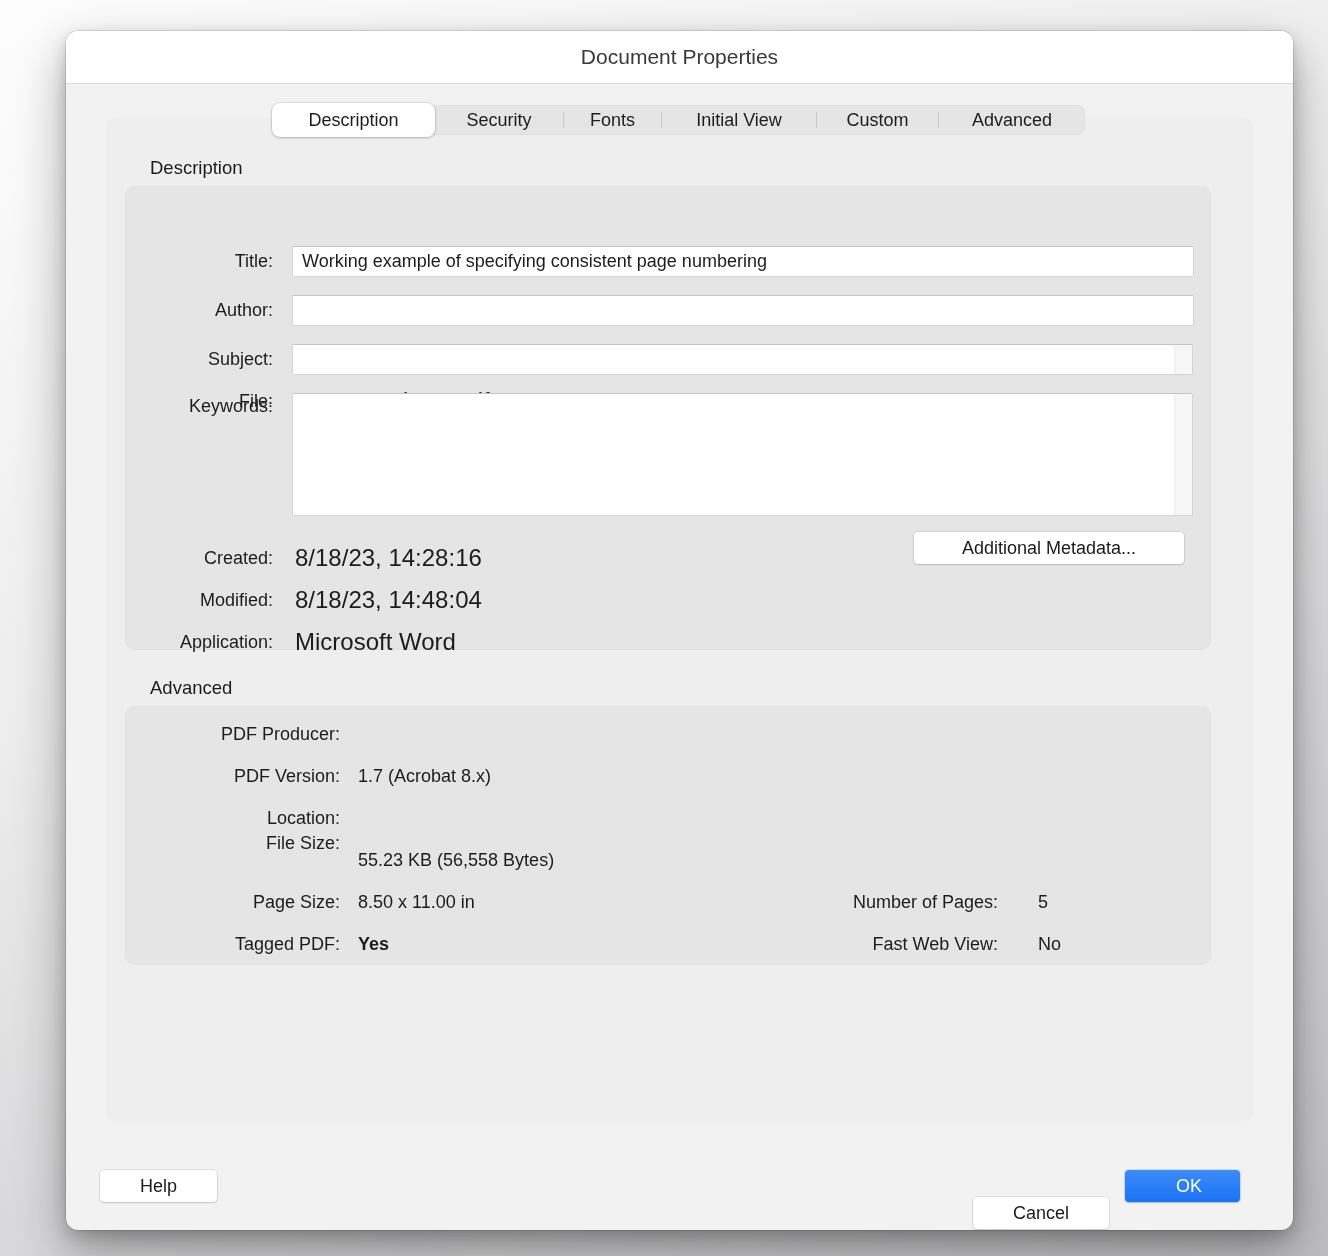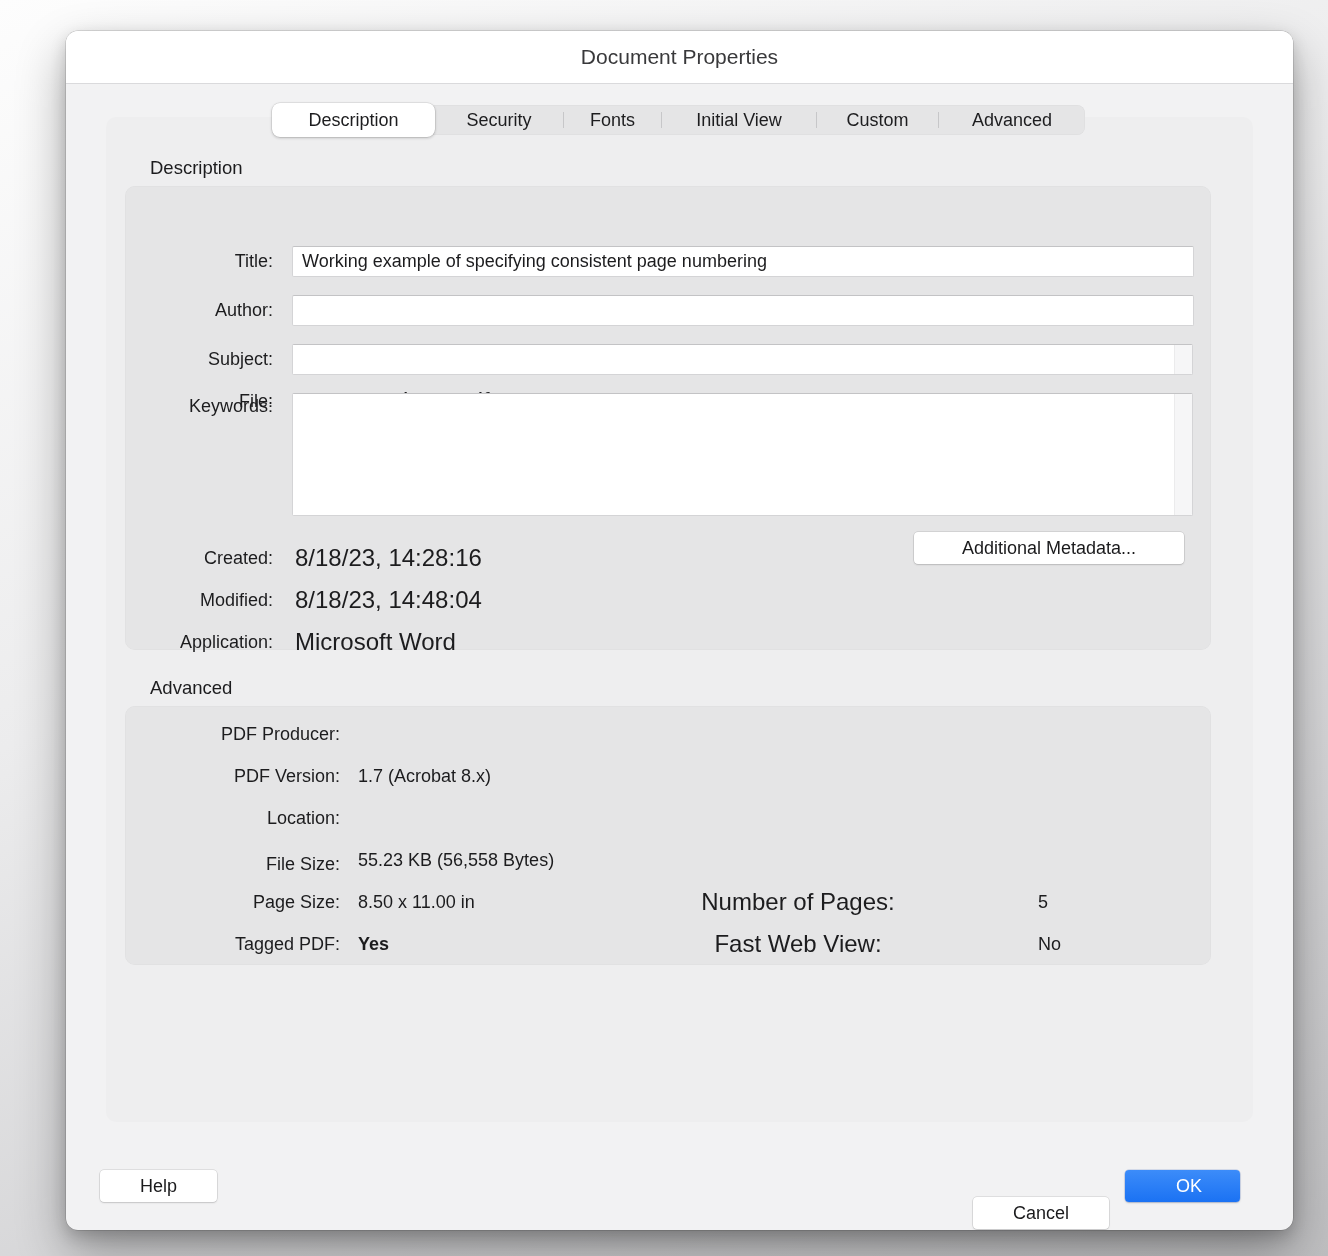--- a/index.html
+++ b/index.html
@@ -111,22 +111,22 @@
   
   .adv-row-label {
     position:absolute; left:0; width:215px; text-align:right;
     height:26px; line-height:26px; font-size:18px; color:#1c1c1e;
   }
   .adv-row-value {
     position:absolute; left:233px; height:26px; line-height:26px;
     font-size:18px; color:#1c1c1e; white-space:nowrap;
   }
   .adv-row-label-r {
-    position:absolute; left:473px; width:400px; text-align:center;
-    height:26px; line-height:26px; font-size:24px; color:#1c1c1e;
+    position:absolute; left:473px; width:400px; text-align:right;
+    height:26px; line-height:26px; font-size:18px; color:#1c1c1e;
   }
   .adv-row-value-r {
     position:absolute; left:913px; height:26px; line-height:26px;
     font-size:18px; color:#1c1c1e; white-space:nowrap;
   }
 </style>
 </head>
 <body>
 
 <div class="window">
@@ -177,21 +177,21 @@
 
     <div class="groupbox" style="top:589px; height:259px;">
       <div class="adv-row-label" style="top:15px;">PDF Producer:</div>
       <div class="adv-row-value" style="top:15px;"></div>
 
       <div class="adv-row-label" style="top:57px;">PDF Version:</div>
       <div class="adv-row-value" style="top:57px;">1.7 (Acrobat 8.x)</div>
 
       <div class="adv-row-label" style="top:99px;">Location:</div>
 
-      <div class="adv-row-label" style="top:145px;">File Size:</div>
+      <div class="adv-row-label" style="top:124px;">File Size:</div>
       <div class="adv-row-value" style="top:141px;">55.23 KB (56,558 Bytes)</div>
 
       <div class="adv-row-label" style="top:183px;">Page Size:</div>
       <div class="adv-row-value" style="top:183px;">8.50 x 11.00 in</div>
 
       <div class="adv-row-label" style="top:225px;">Tagged PDF:</div>
       <div class="adv-row-value" style="top:225px;font-weight:bold;">Yes</div>
 
       <div class="adv-row-label-r" style="top:183px;">Number of Pages:</div>
       <div class="adv-row-value-r" style="top:183px;">5</div>

